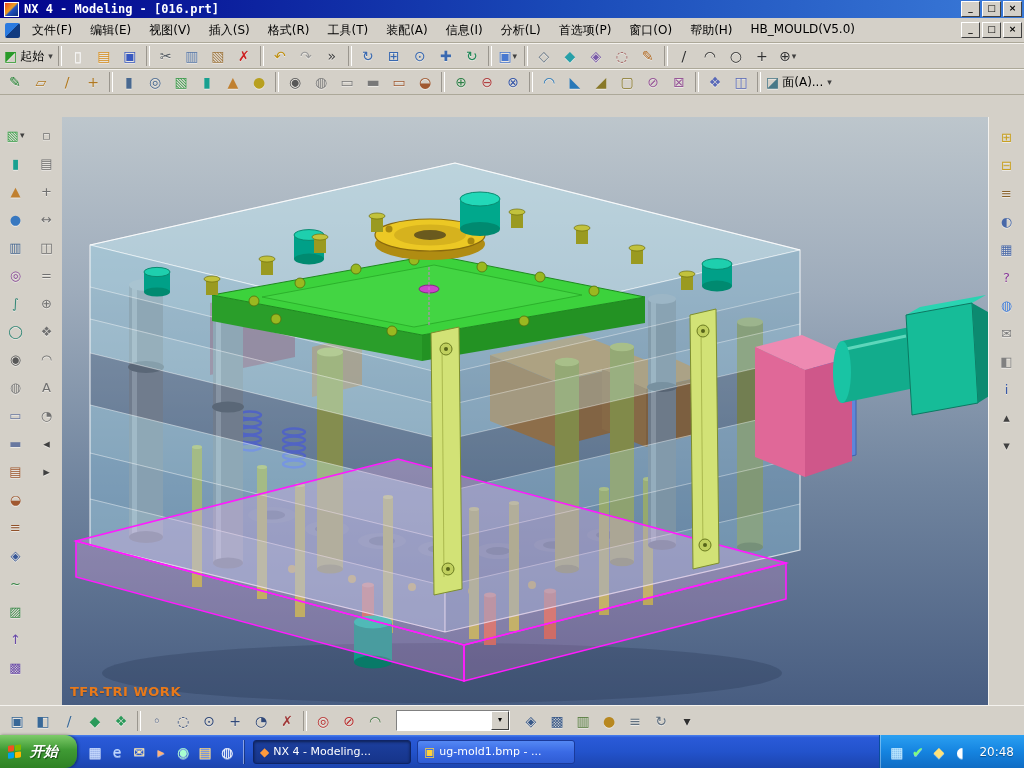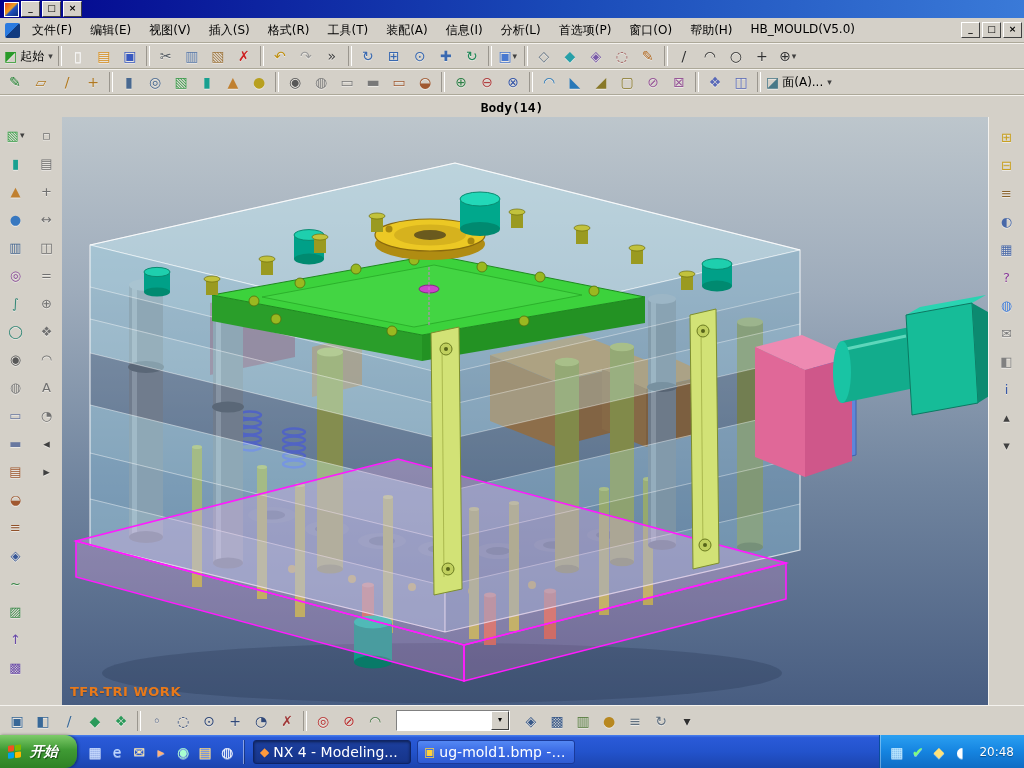--- a/index.html
+++ b/index.html
@@ -82,34 +82,35 @@
   .ql{display:flex;align-items:center;margin-left:8px;gap:2px;}
   .ql-btn{width:20px;height:22px;display:flex;align-items:center;justify-content:center;font-size:13px;}
   .tb-div{width:1px;height:24px;background:rgba(255,255,255,.45);margin:0 6px;box-shadow:1px 0 0 rgba(0,0,0,.3);}
   .task-button{width:158px;height:24px;margin:0 3px;border-radius:3px;display:flex;align-items:center;gap:4px;
     padding:0 6px;box-sizing:border-box;color:#fff;font-size:11px;
     background:linear-gradient(180deg,#5488f4 0%,#3a6ae4 50%,#2f5cd4 100%);
     border:1px solid #1a3a9a;overflow:hidden;white-space:nowrap;}
   .task-button.active{background:linear-gradient(180deg,#1c3f9e 0%,#16348a 100%);
     border-color:#0e2466;box-shadow:inset 0 1px 3px rgba(0,0,0,.5);}
   .task-button .gl{font-size:12px;text-shadow:none;}
-  .task-button .tlbl{font-size:14px;margin:0;overflow:hidden;text-overflow:ellipsis;}
+  .task-button .tlbl{font-size:11px;margin:0;overflow:hidden;text-overflow:ellipsis;}
   .tray{margin-left:auto;height:33px;display:flex;align-items:center;padding:0 10px 0 8px;gap:5px;
     background:linear-gradient(180deg,#2ba0f2 0%,#1584e0 50%,#0f6cc4 100%);
     border-left:1px solid #0a4e9c;box-shadow:inset 1px 0 0 rgba(255,255,255,.35);}
   .tray-ic{width:17px;height:17px;display:flex;align-items:center;justify-content:center;font-size:12px;}
   .clock{color:#fff;font-size:12px;margin-left:6px;text-shadow:0 1px 1px rgba(0,0,0,.4);}
 </style>
 </head>
 <body>
 
 <div id="app">
 
   <div class="titlebar">
     <div class="appicon"></div>
+    <div class="title-text">NX 4 - Modeling - [016.prt]</div>
     <div class="winbtn">_</div>
     <div class="winbtn">□</div>
     <div class="winbtn">×</div>
   </div>
 
   <div class="menubar">
     <div class="nxmenu-ic"></div>
     <div style="display:flex">
         <span class="menu-item"><span class="tlbl">文件(F)</span></span>
         <span class="menu-item"><span class="tlbl">编辑(E)</span></span>
@@ -314,23 +315,20 @@
         <span class="gl" style="color: rgb(88, 104, 184);">◫</span>
       </span>
       <span class="tsep"></span>
       <span class="tbtn">
         <span class="gl" style="color: rgb(72, 120, 136);">◪</span>
         <span class="tlbl">面(A)...</span>
         <span class="darr">▾</span>
       </span>
     </div>
 
-  <div class="statusline">
-    <span>Body(14)</span>
-  </div>
 
   <div class="main">
 
     <div class="left-panel">
       <div class="pcol">
           <span class="pbtn">
             <span class="gl" style="color: rgb(56, 160, 72);">▧</span>
             <span class="darr">▾</span>
           </span>
           <span class="pbtn">

